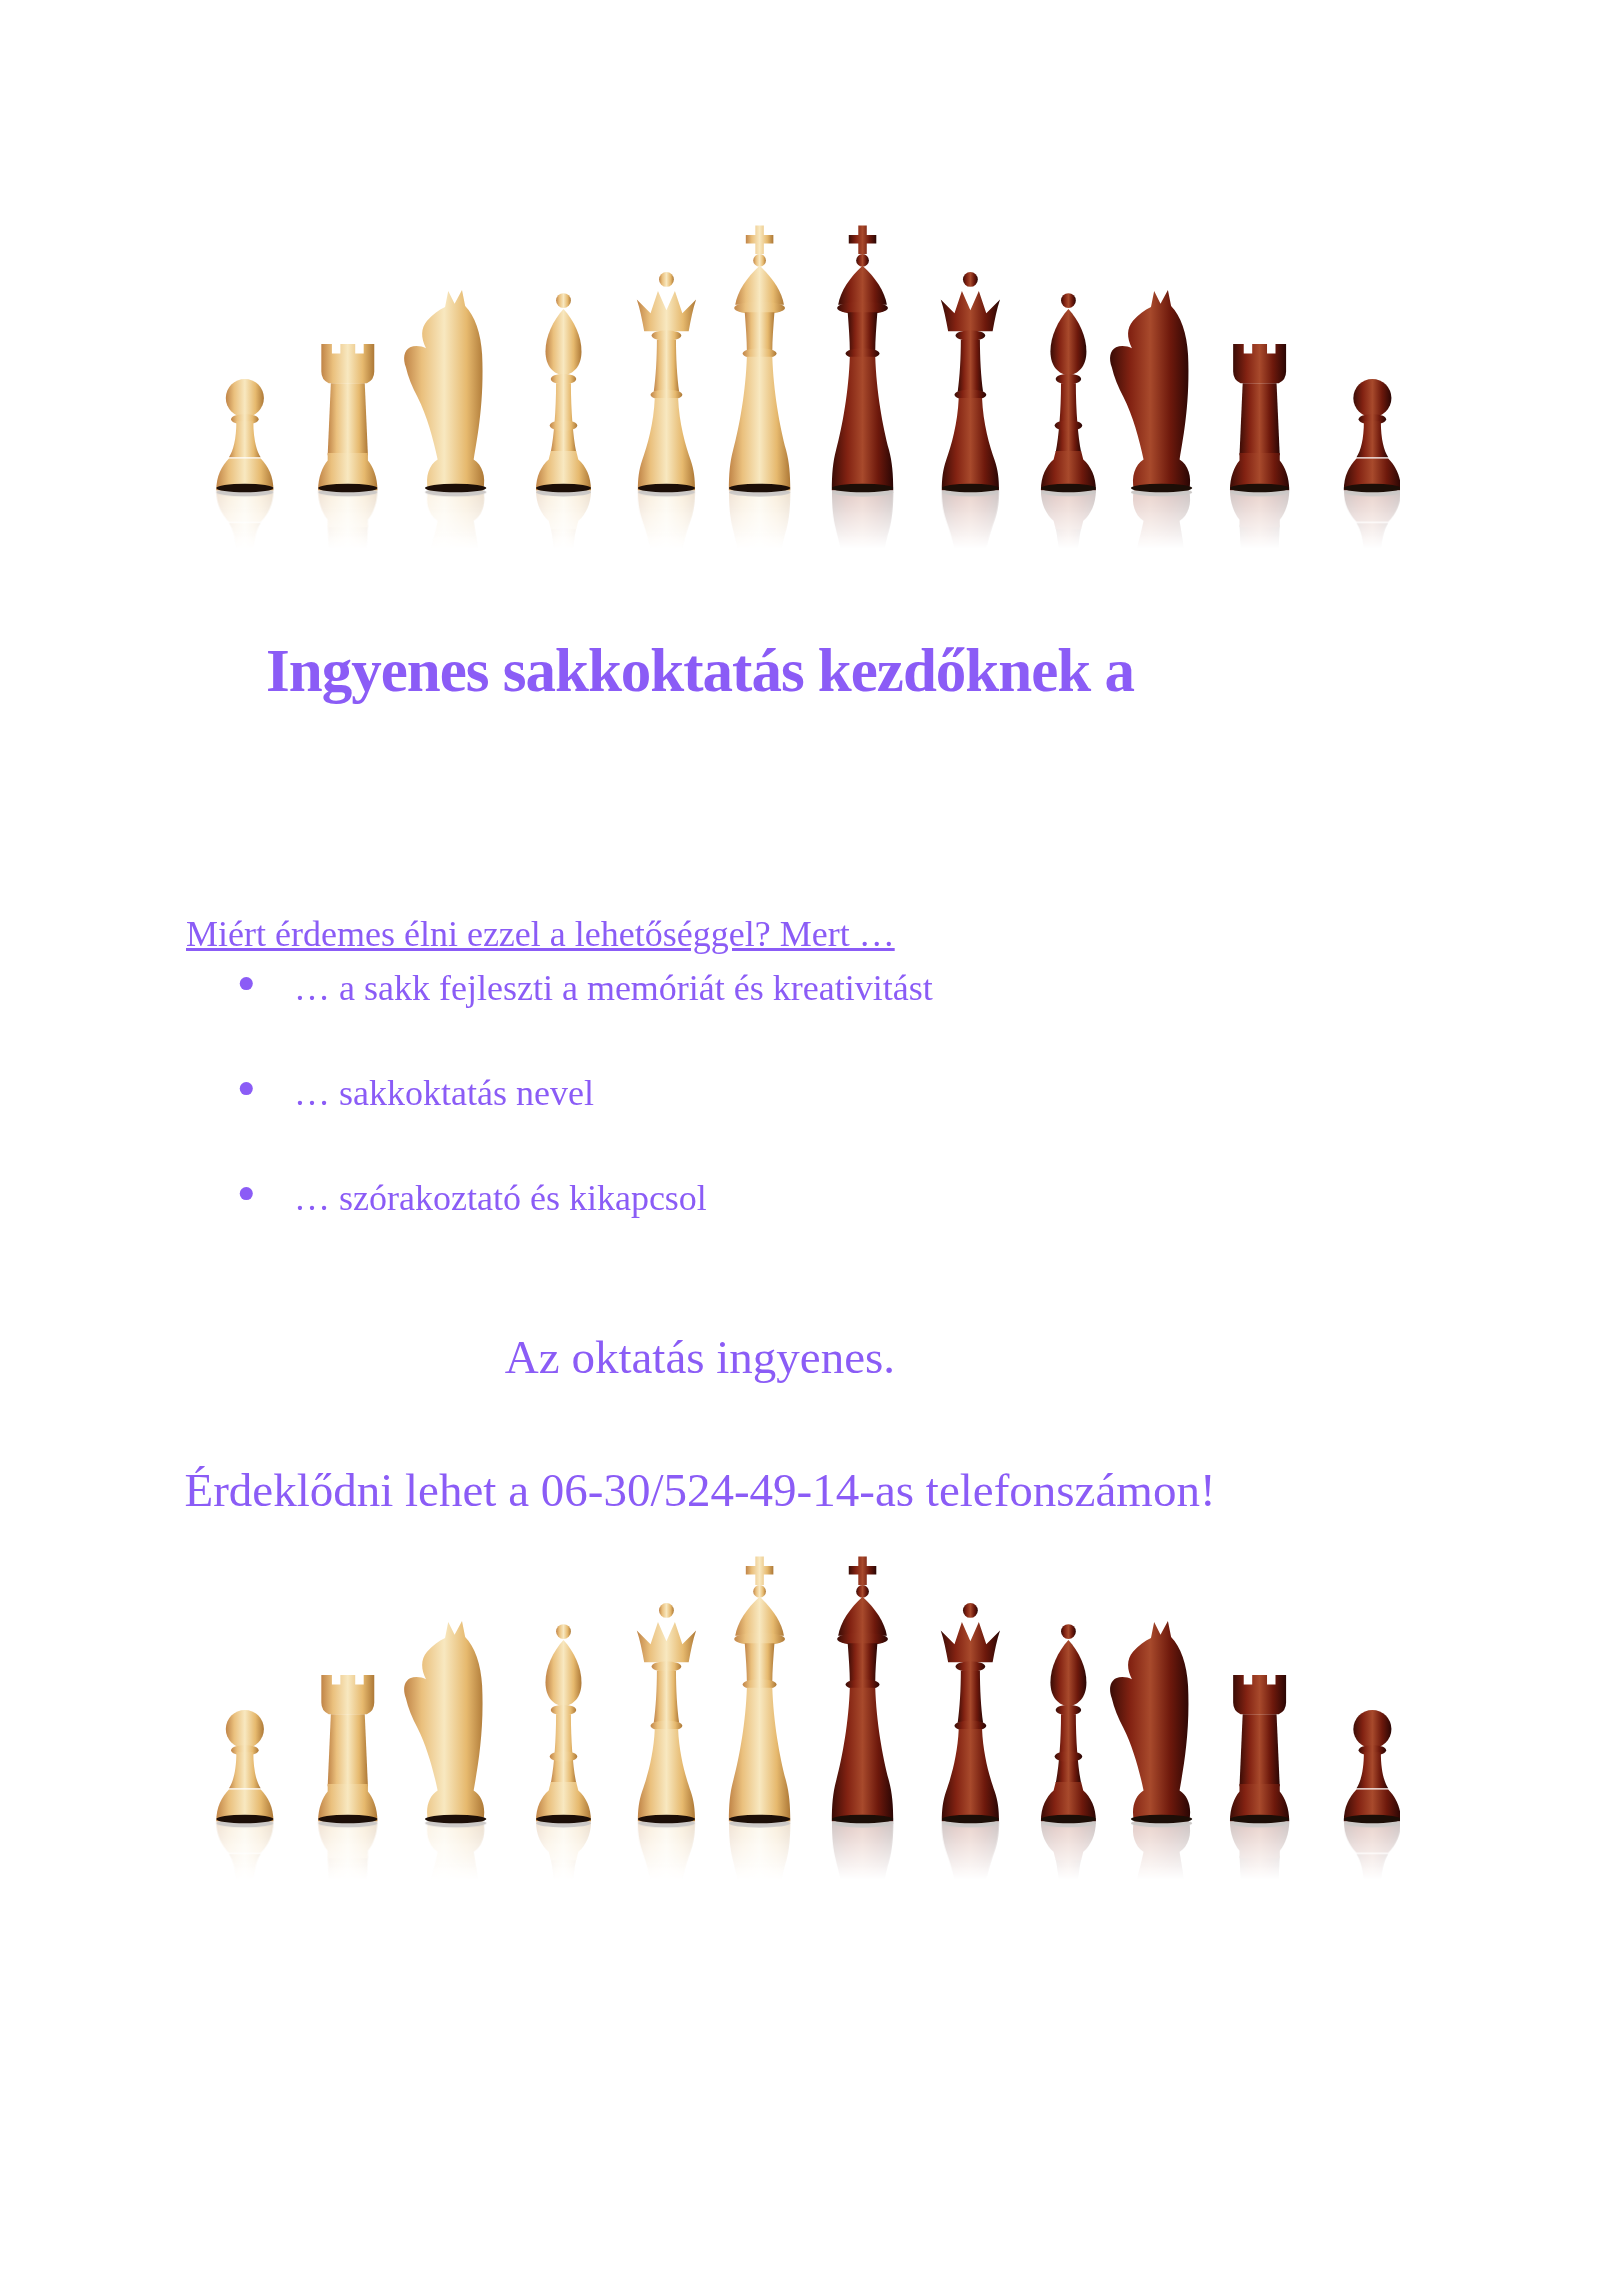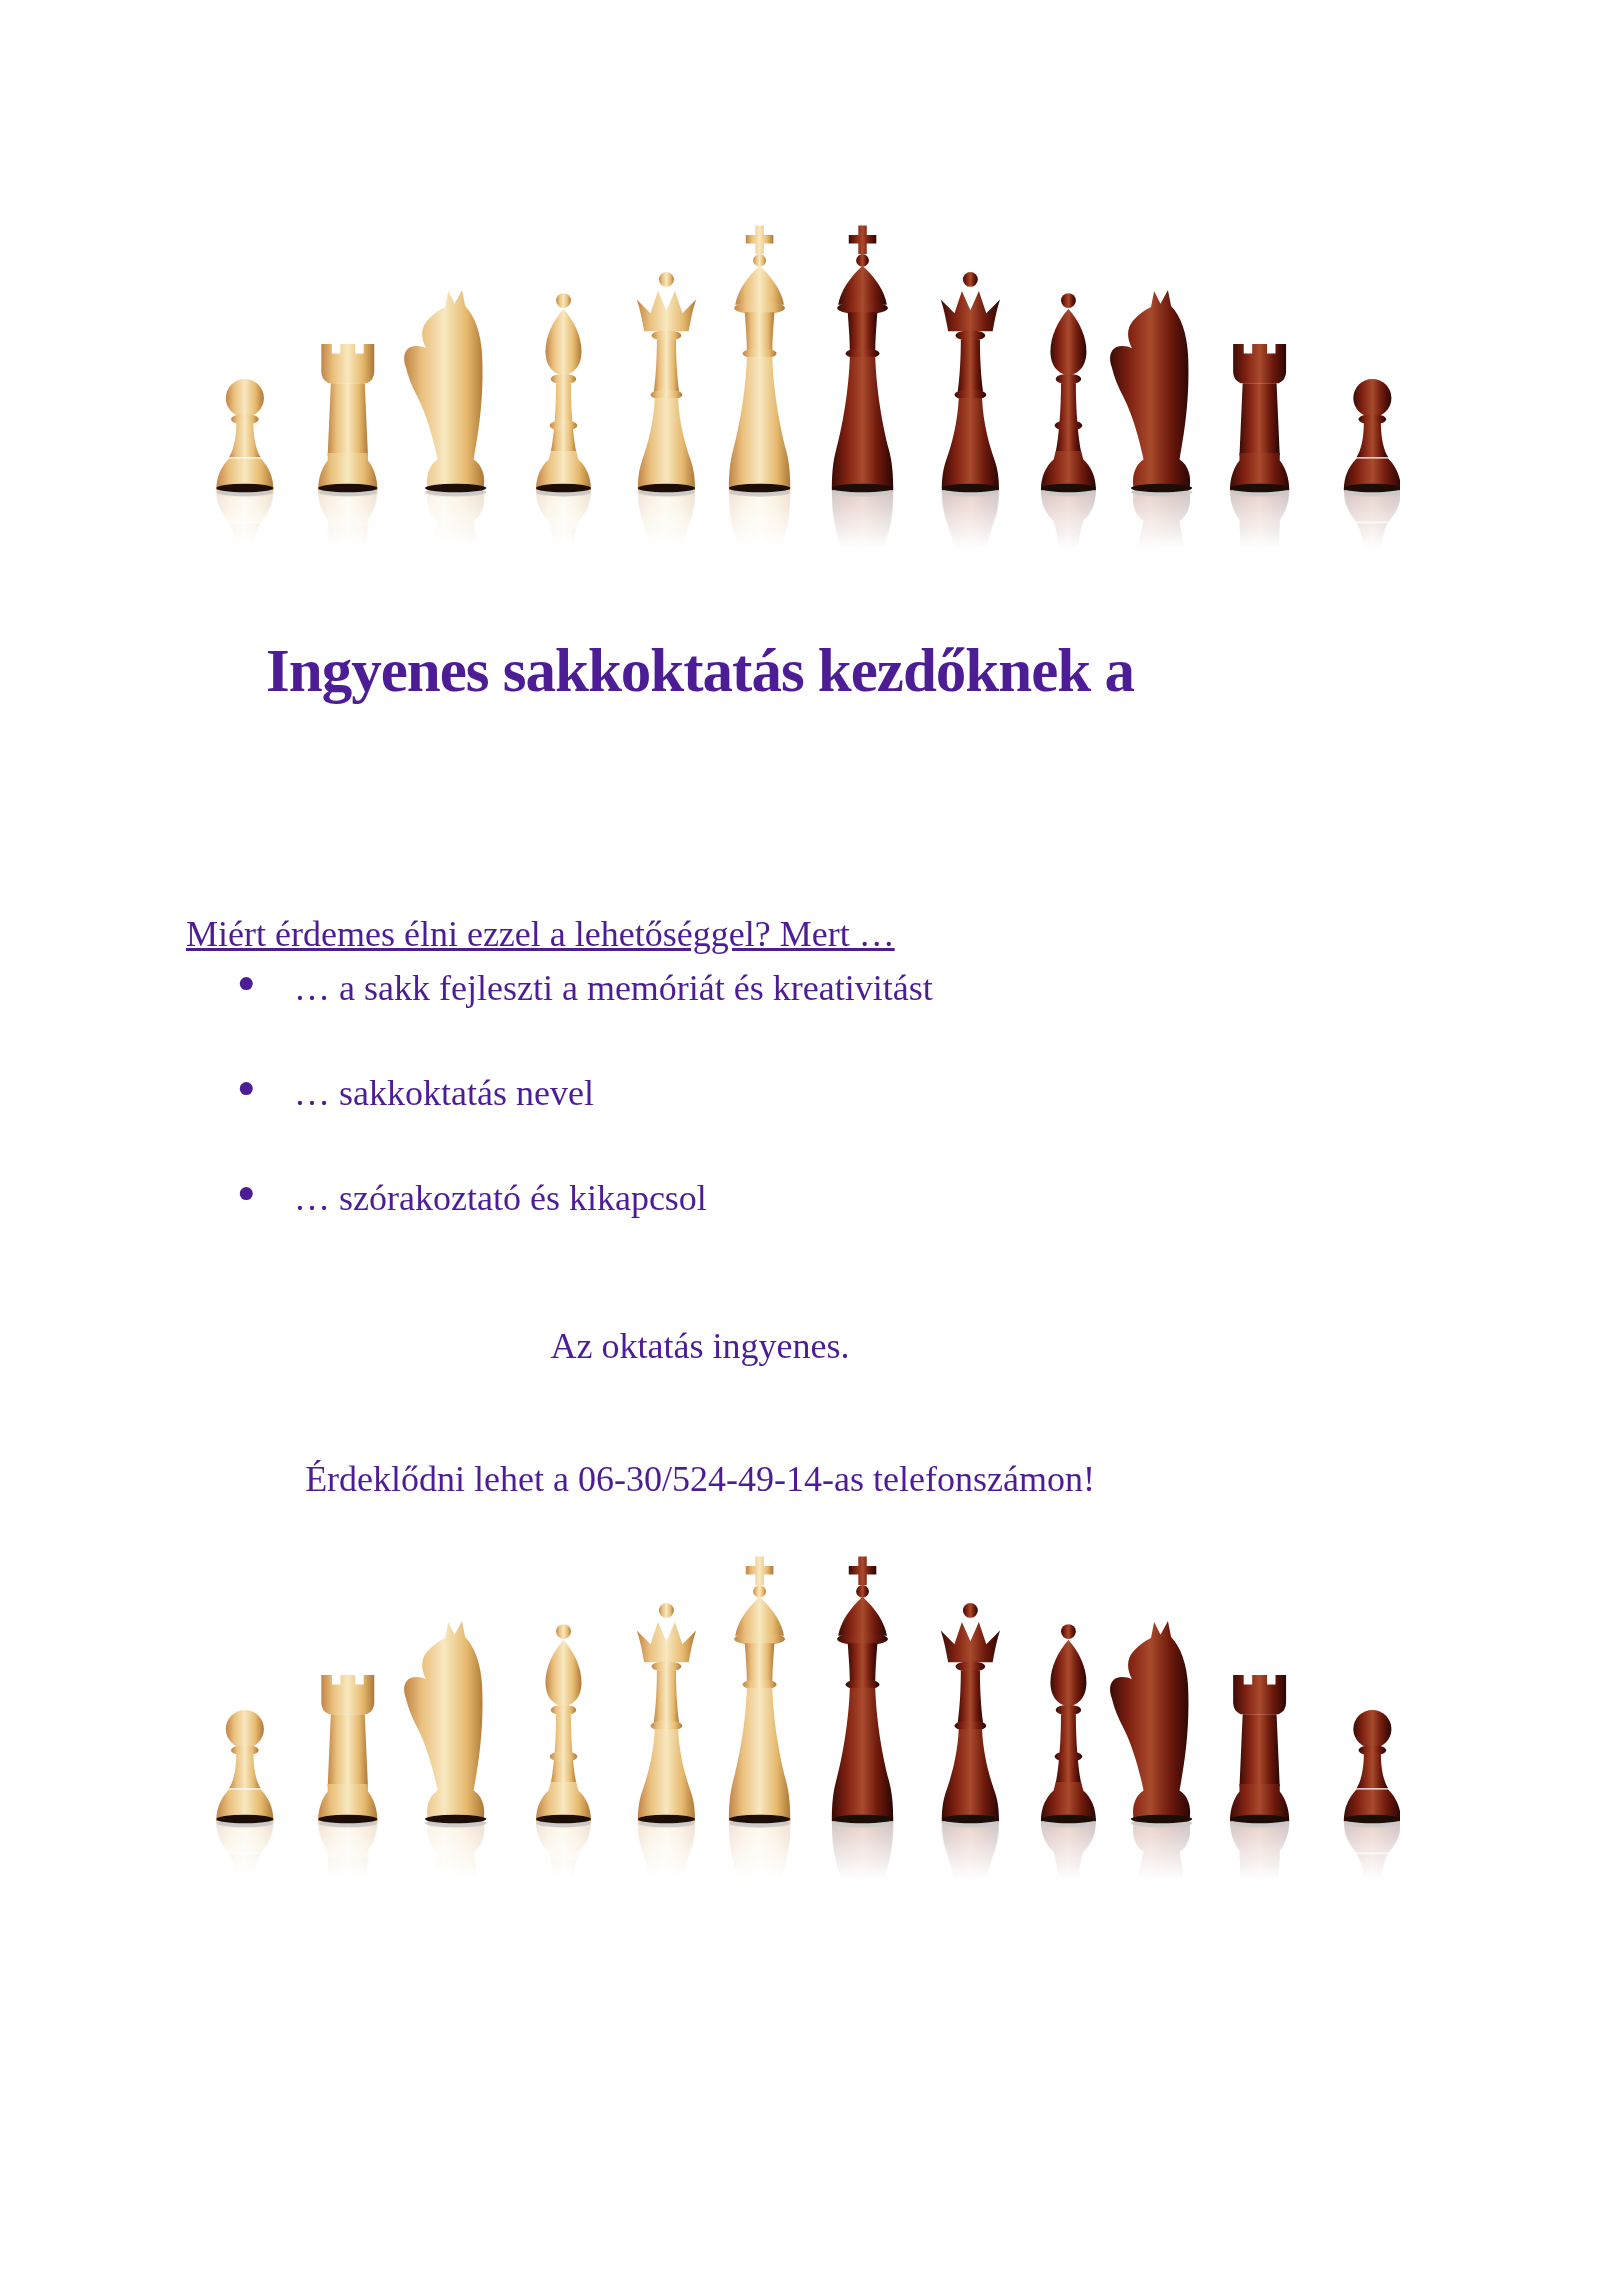--- a/index.html
+++ b/index.html
@@ -3,21 +3,21 @@
 <meta charset="utf-8">
 <style>
   html, body { margin: 0; padding: 0; background: #ffffff; }
   .page {
     position: relative;
     width: 1400px;
     height: 2293px;
     background: #ffffff;
     overflow: hidden;
     font-family: "Liberation Serif", "DejaVu Serif", serif;
-    color: #4c1d95;
+    color: #8b5cf6;
     border-radius: 25px;
   }
 
   
   .chess-row {
     position: absolute;
     left: 137px;
     width: 1304px;
     height: 353px;
   }
@@ -73,21 +73,21 @@
     line-height: 29px;
     font-family: "DejaVu Sans", sans-serif;
   }
 
   
   .center-line {
     position: absolute;
     left: 0;
     width: 100%;
     text-align: center;
-    font-size: 36px;
+    font-size: 47px;
     line-height: 41px;
   }
   .free-note { top: 1290px; }
   .contact-line { top: 1423px; }
 
   .svg-defs { position: absolute; width: 0; height: 0; }
 </style>
 </head>
 <body>
 

